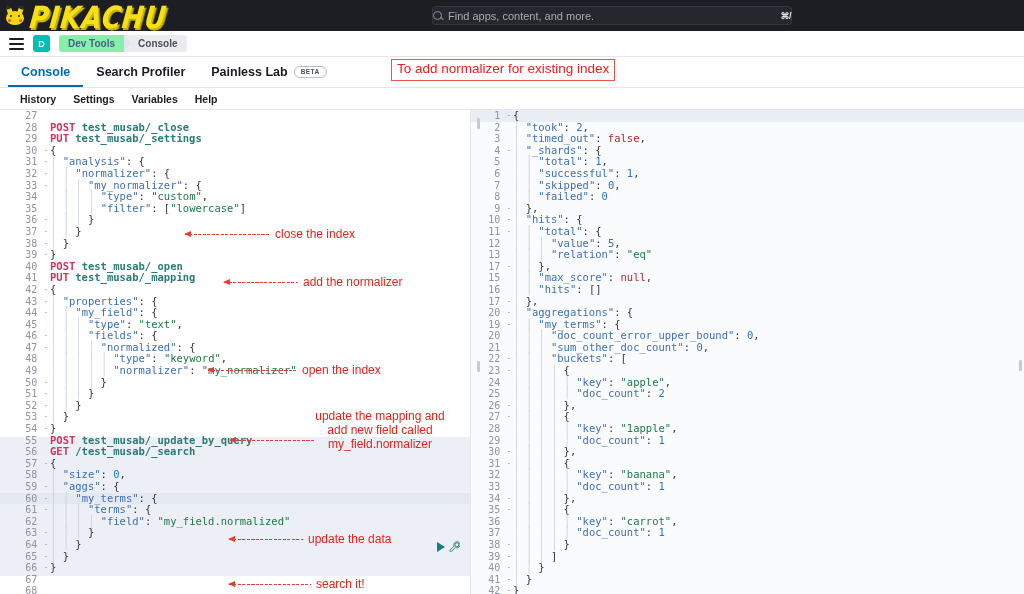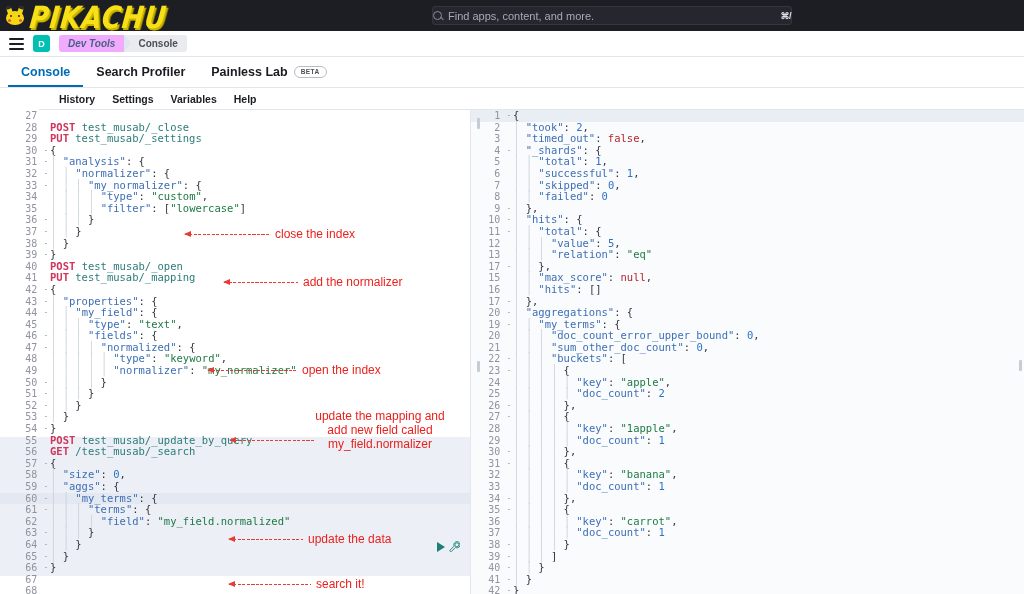--- a/index.html
+++ b/index.html
@@ -138,25 +138,24 @@
   .crumb {
     height: 17px;
     display: flex; align-items: center;
     padding: 0 9px 0 11px;
     font-size: 10px;
     font-weight: 600;
     position: relative;
     white-space: nowrap;
   }
   .crumb.first {
-    background: #f0abfc;
+    background: #86efac;
     color: #4a5f8a;
     border-radius: 3px 0 0 3px;
     padding-left: 9px;
-    font-style: italic;
   }
   .crumb.first::after {
     content: ""; position: absolute; right: -7px; top: 0;
     border-left: 7px solid #dfe5ef;
     border-top: 8.5px solid transparent;
     border-bottom: 8.5px solid transparent;
     z-index: 2;
   }
   .crumb.last {
     background: #e9ebee;
@@ -211,21 +210,20 @@
 
   
   .submenu {
     height: 22px;
     display: flex;
     align-items: center;
     gap: 17px;
     padding-left: 20px;
     border-bottom: 1px solid #e3e6ec;
     background: #fff;
-    margin-left: 39px;
   }
   .submenu-item {
     font-size: 10.5px;
     font-weight: 700;
     color: #1a1c21;
     cursor: pointer;
   }
 
   
   .editor-area {
@@ -267,21 +265,21 @@
   .bg-band {
     position: absolute;
     left: 0; width: 100%;
     background: #eceff5;
     z-index: 0;
   }
   .code-surface > .crow { position: relative; z-index: 1; }
 
   
   .m  { color: #d1345b; font-weight: 600; }       
-  .u  { color: #2b7c78; }                          
+  .u  { color: #2b7c78; font-weight: bold; }                          
   .k  { color: #3d6fb5; }                          
   .s  { color: #1e7a44; }                          
   .n  { color: #2a72c7; }                          
   .b  { color: #b5262f; }                             
   .ind { color: #cdd2da; }                         
 
   .run-actions {
     position: absolute;
     left: 437px; top: 431px;
     display: flex; align-items: center; gap: 4px;
@@ -382,20 +380,21 @@
   <div class="tab active">
     <span>Console</span>
   </div>
   <div class="tab">
     <span>Search Profiler</span>
   </div>
   <div class="tab">
     <span>Painless Lab</span>
     <span class="beta-badge">BETA</span>
   </div>
+  <div class="annot-box">To add normalizer for existing index</div>
 </div>
 
 <div class="submenu">
   <div class="submenu-item">History</div>
   <div class="submenu-item">Settings</div>
   <div class="submenu-item">Variables</div>
   <div class="submenu-item">Help</div>
 </div>
 
 <div class="editor-area">

